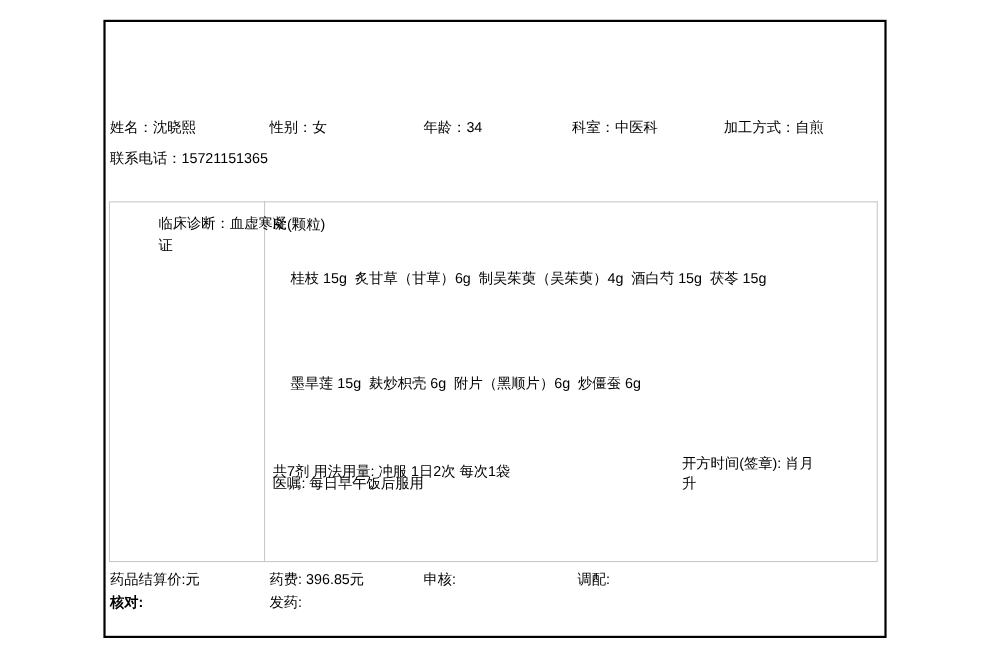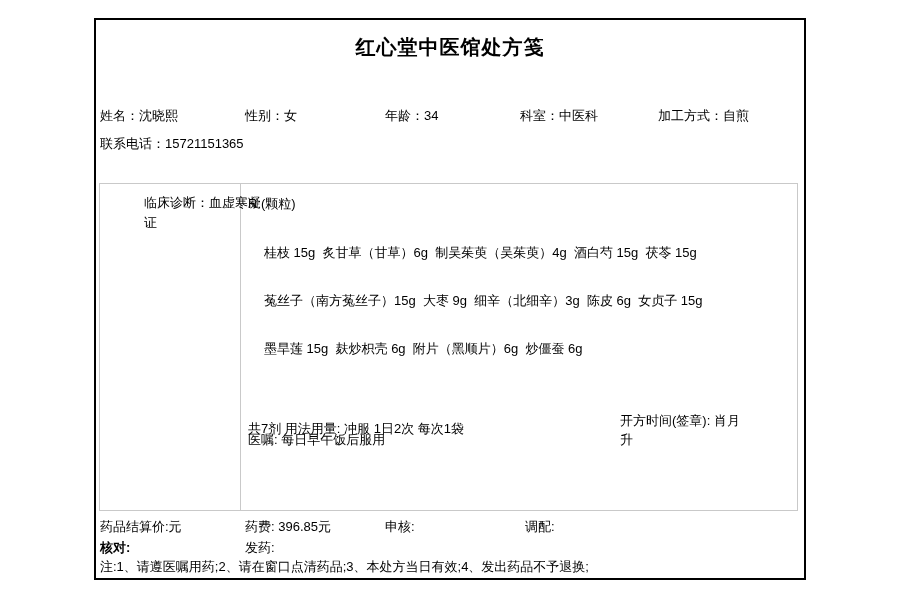--- a/index.html
+++ b/index.html
@@ -20,47 +20,44 @@
   .sign { width: 132px; line-height: 19px; }
   .usage { line-height: 19px; }
 </style>
 </head>
 <body>
 
 <div class="page">
 
   <div class="abs sheet"></div>
 
-  <div class="abs title">红心堂中医馆处方笺</div>
 
   <div class="abs" style="left:100px; top:107px;"><span>姓名：</span><span>沈晓熙</span></div>
   <div class="abs" style="left:245px; top:107px;"><span>性别：</span><span>女</span></div>
   <div class="abs" style="left:385px; top:107px;"><span>年龄：</span><span>34</span></div>
   <div class="abs" style="left:520px; top:107px;"><span>科室：</span><span>中医科</span></div>
   <div class="abs" style="left:658px; top:107px;"><span>加工方式：</span><span>自煎</span></div>
 
   <div class="abs" style="left:100px; top:135px;"><span>联系电话：</span><span>15721151365</span></div>
 
   <div class="abs rx-box"></div>
   <div class="abs rx-divider"></div>
 
   <div class="abs diagnosis"><span>临床诊断：</span><span>血虚寒凝证</span></div>
 
   <div class="abs" style="left:248px; top:195px;">R:(颗粒)</div>
   <div class="abs pre" style="left:248px; top:244px;">桂枝 15g  炙甘草（甘草）6g  制吴茱萸（吴茱萸）4g  酒白芍 15g  茯苓 15g</div>
-  <div class="abs pre" style="left:248px; top:292px;">菟丝子（南方菟丝子）15g  大枣 9g  细辛（北细辛）3g  陈皮 6g  女贞子 15g</div>
   <div class="abs pre" style="left:248px; top:340px;">墨旱莲 15g  麸炒枳壳 6g  附片（黑顺片）6g  炒僵蚕 6g</div>
 
   <div class="abs usage" style="left:248px; top:419px;">共7剂 用法用量: 冲服 1日2次 每次1袋</div>
   <div class="abs usage" style="left:248px; top:430px;">医嘱: 每日早午饭后服用</div>
   <div class="abs sign" style="left:620px; top:411px;">开方时间(签章): 肖月升</div>
 
   <div class="abs" style="left:100px; top:518px;">药品结算价:元</div>
   <div class="abs" style="left:245px; top:518px;">药费: 396.85元</div>
   <div class="abs" style="left:385px; top:518px;">申核:</div>
   <div class="abs" style="left:525px; top:518px;">调配:</div>
 
   <div class="abs" style="left:100px; top:539px;font-weight:bold;">核对:</div>
   <div class="abs" style="left:245px; top:539px;">发药:</div>
 
-  <div class="abs" style="left:100px; top:558px;">注:1、请遵医嘱用药;2、请在窗口点清药品;3、本处方当日有效;4、发出药品不予退换;</div>
 
 </div>
 
 </body></html>

